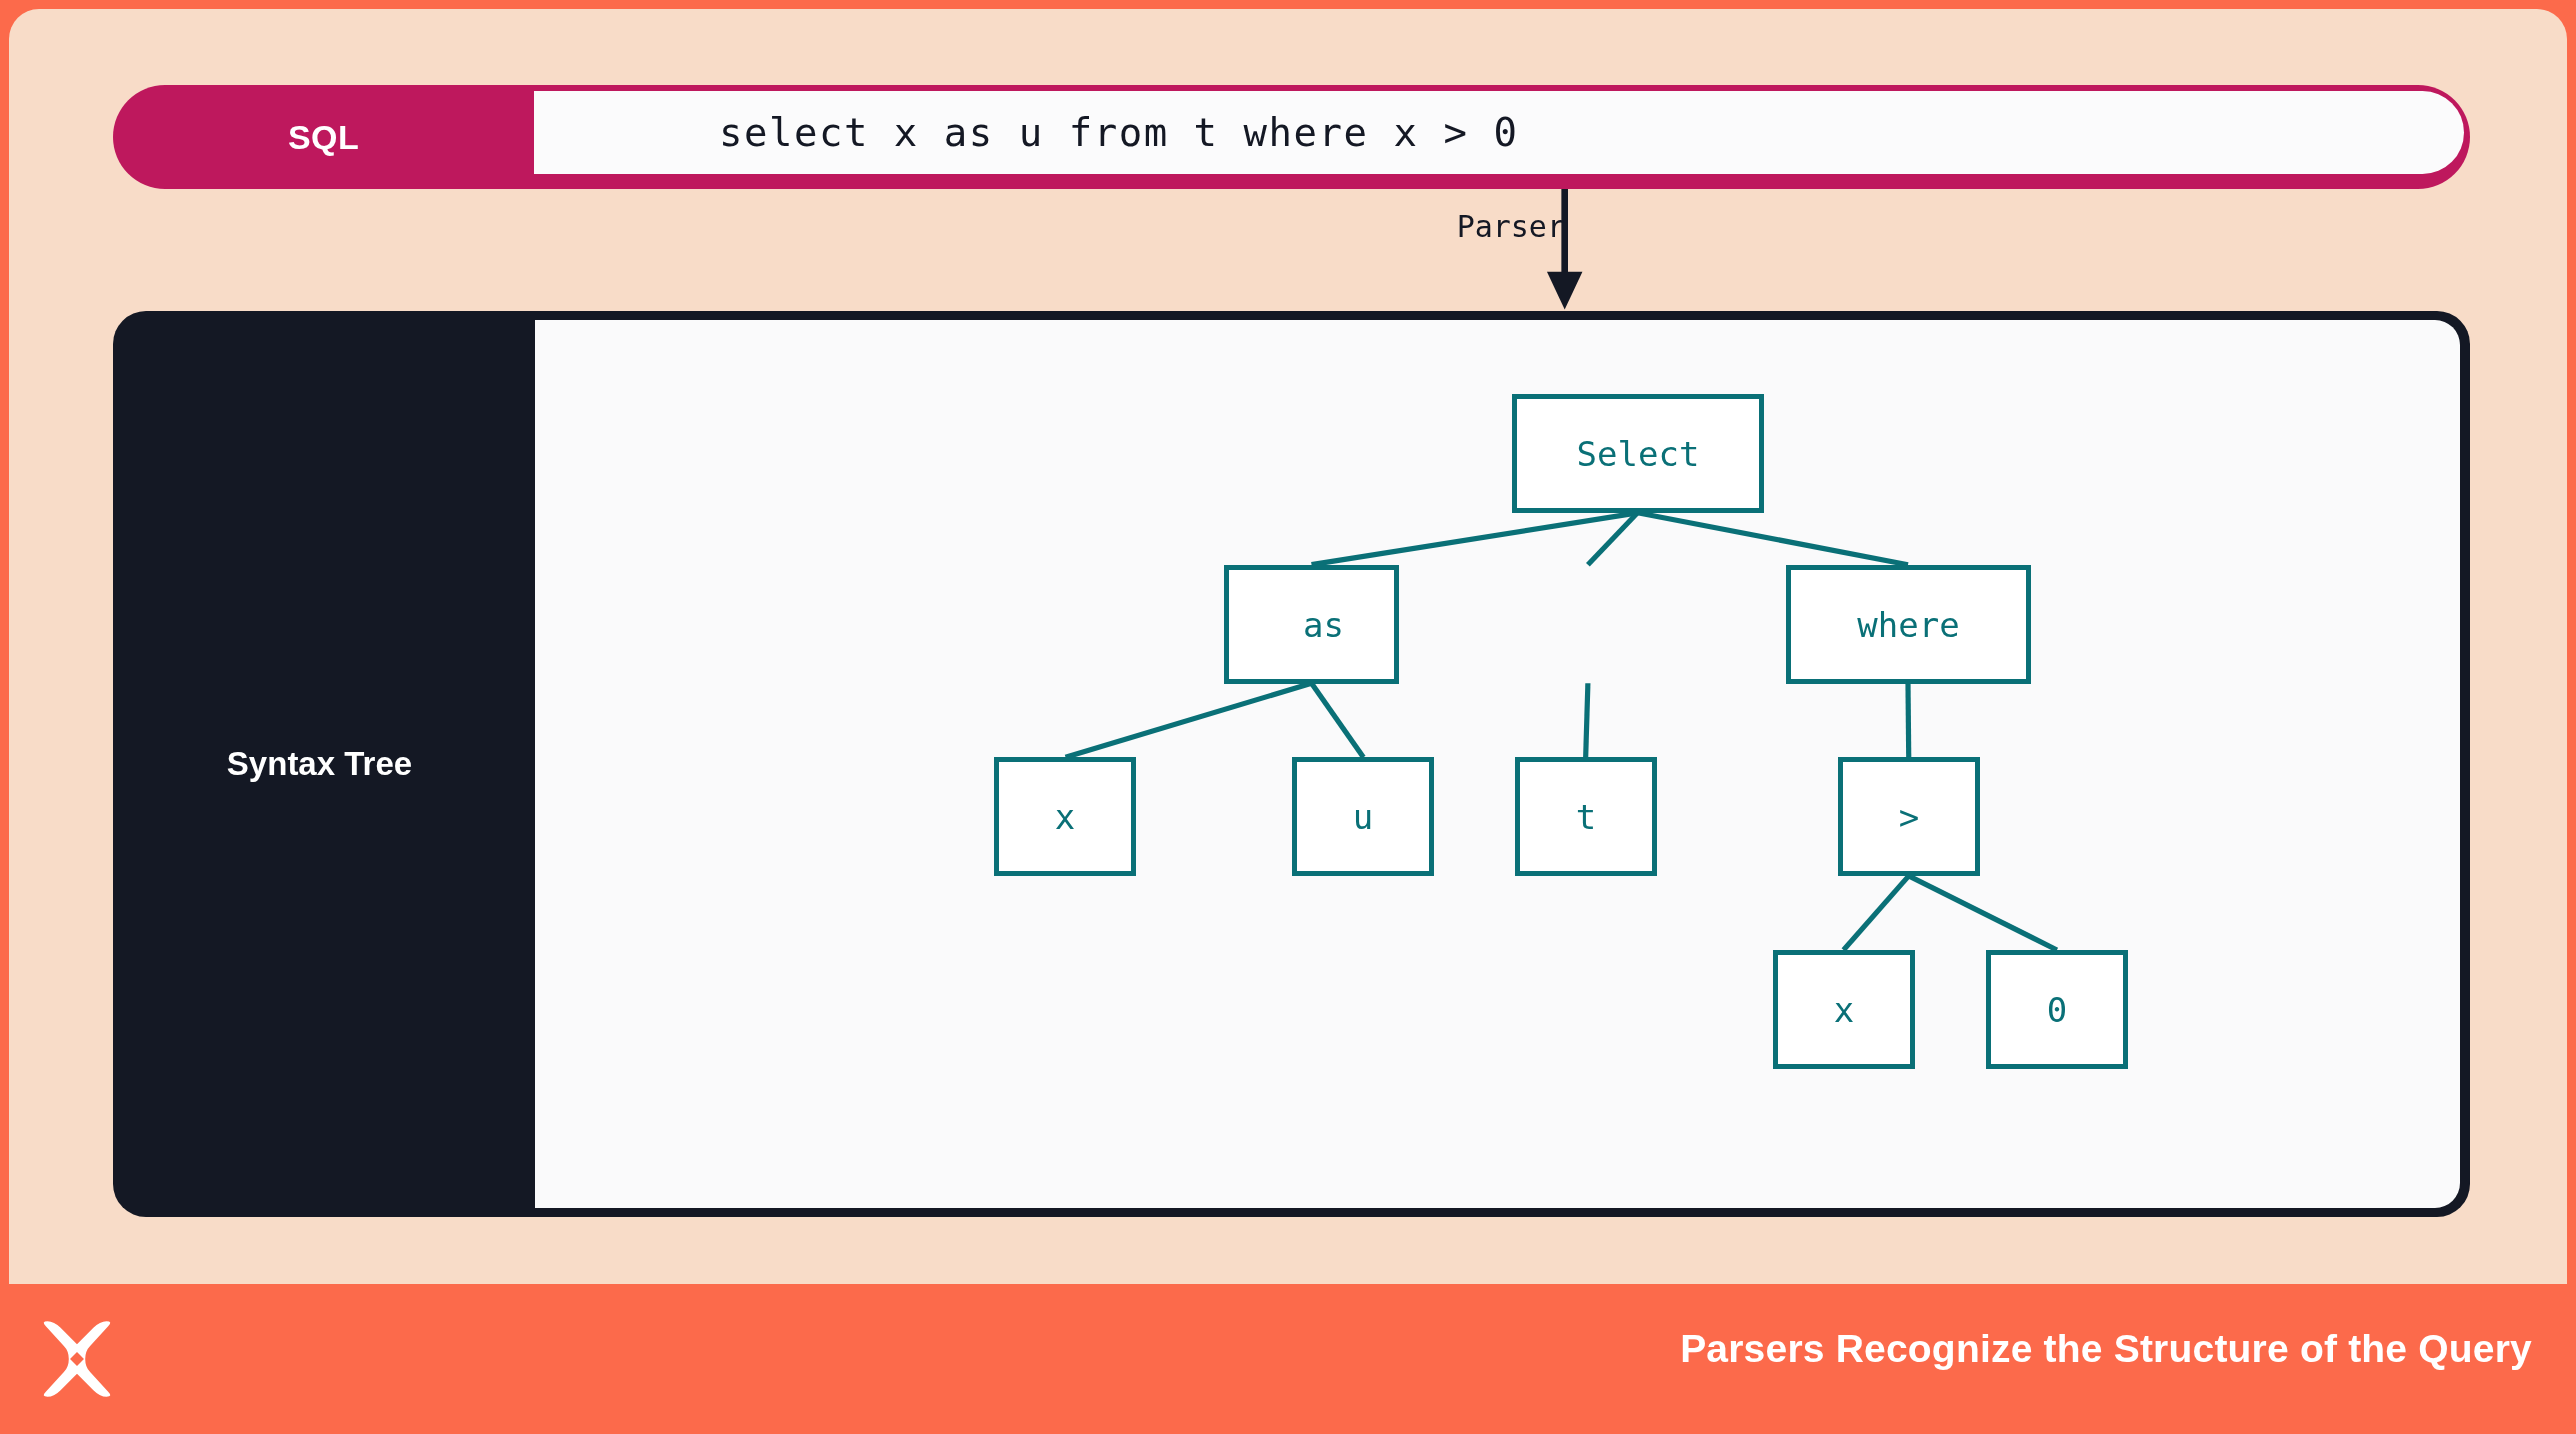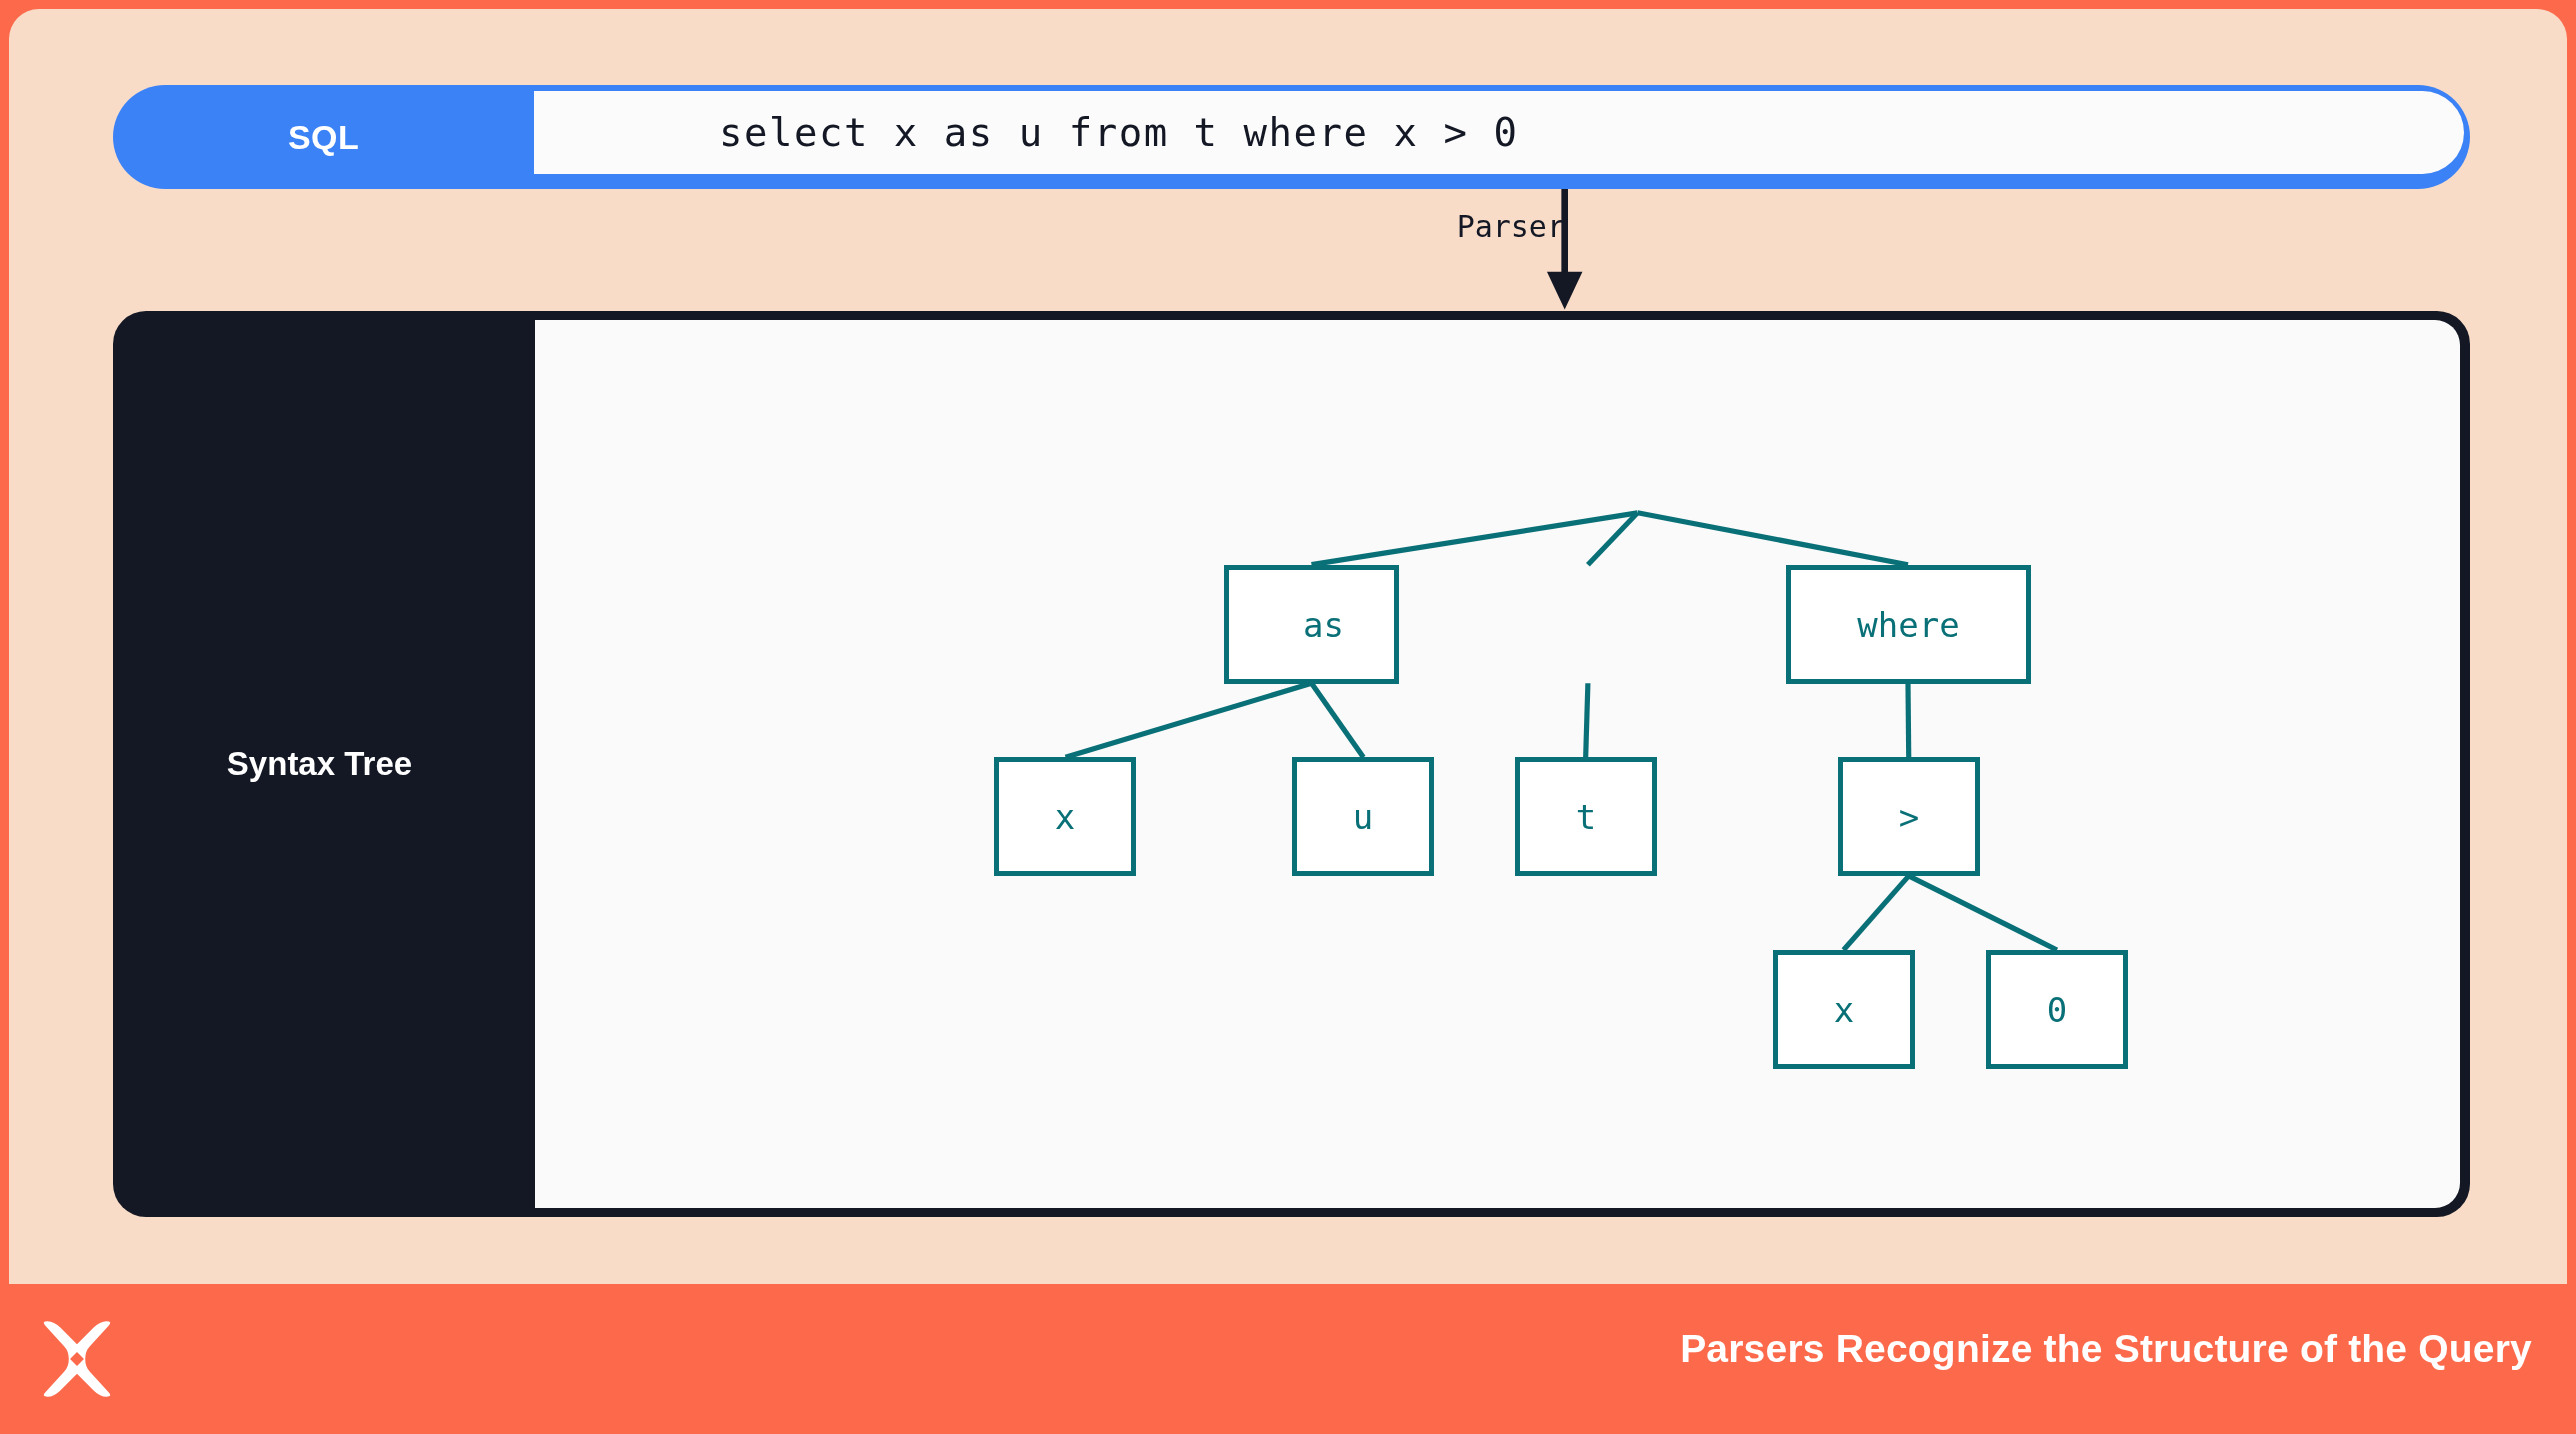--- a/index.html
+++ b/index.html
@@ -27,21 +27,21 @@
     border-radius: 30px 30px 0 0;
   }
 
   
   #sql-row {
     position: absolute;
     left: 104px;
     top: 76px;
     width: 2357px;
     height: 104px;
-    background: #3b82f6;
+    background: #be185d;
     border-radius: 52px;
     text-align: right;
   }
   #sql-label {
     position: absolute;
     left: 0;
     top: 0;
     width: 421px;
     height: 104px;
     display: flex;
@@ -196,20 +196,23 @@
             <line x1="1488" y1="260" x2="1048" y2="330" stroke="#0a7077" stroke-width="7"></line>
             <line x1="1488" y1="260" x2="1421" y2="330" stroke="#0a7077" stroke-width="7"></line>
             <line x1="1488" y1="260" x2="1853" y2="330" stroke="#0a7077" stroke-width="7"></line>
             <line x1="1048" y1="490" x2="716" y2="590" stroke="#0a7077" stroke-width="7"></line>
             <line x1="1048" y1="490" x2="1118" y2="590" stroke="#0a7077" stroke-width="7"></line>
             <line x1="1421" y1="490" x2="1418" y2="590" stroke="#0a7077" stroke-width="7"></line>
             <line x1="1853" y1="490" x2="1854" y2="590" stroke="#0a7077" stroke-width="7"></line>
             <line x1="1854" y1="750" x2="1766" y2="850" stroke="#0a7077" stroke-width="7"></line>
             <line x1="1854" y1="750" x2="2054" y2="850" stroke="#0a7077" stroke-width="7"></line>
           </svg>
+      <div class="tree-node" style="left: 977px; top: 74px; width: 252px; height: 119px;">
+            <span>Select</span>
+          </div>
           <div class="tree-node" style="left: 689px; top: 245px; width: 175px; height: 119px; padding-left: 24px;">
             <span>as</span>
           </div>
           <div class="tree-node" style="left: 1251px; top: 245px; width: 245px; height: 119px;">
             <span>where</span>
           </div>
           <div class="tree-node" style="left: 459px; top: 437px; width: 142px; height: 119px;">
             <span>x</span>
           </div>
           <div class="tree-node" style="left: 757px; top: 437px; width: 142px; height: 119px;">

